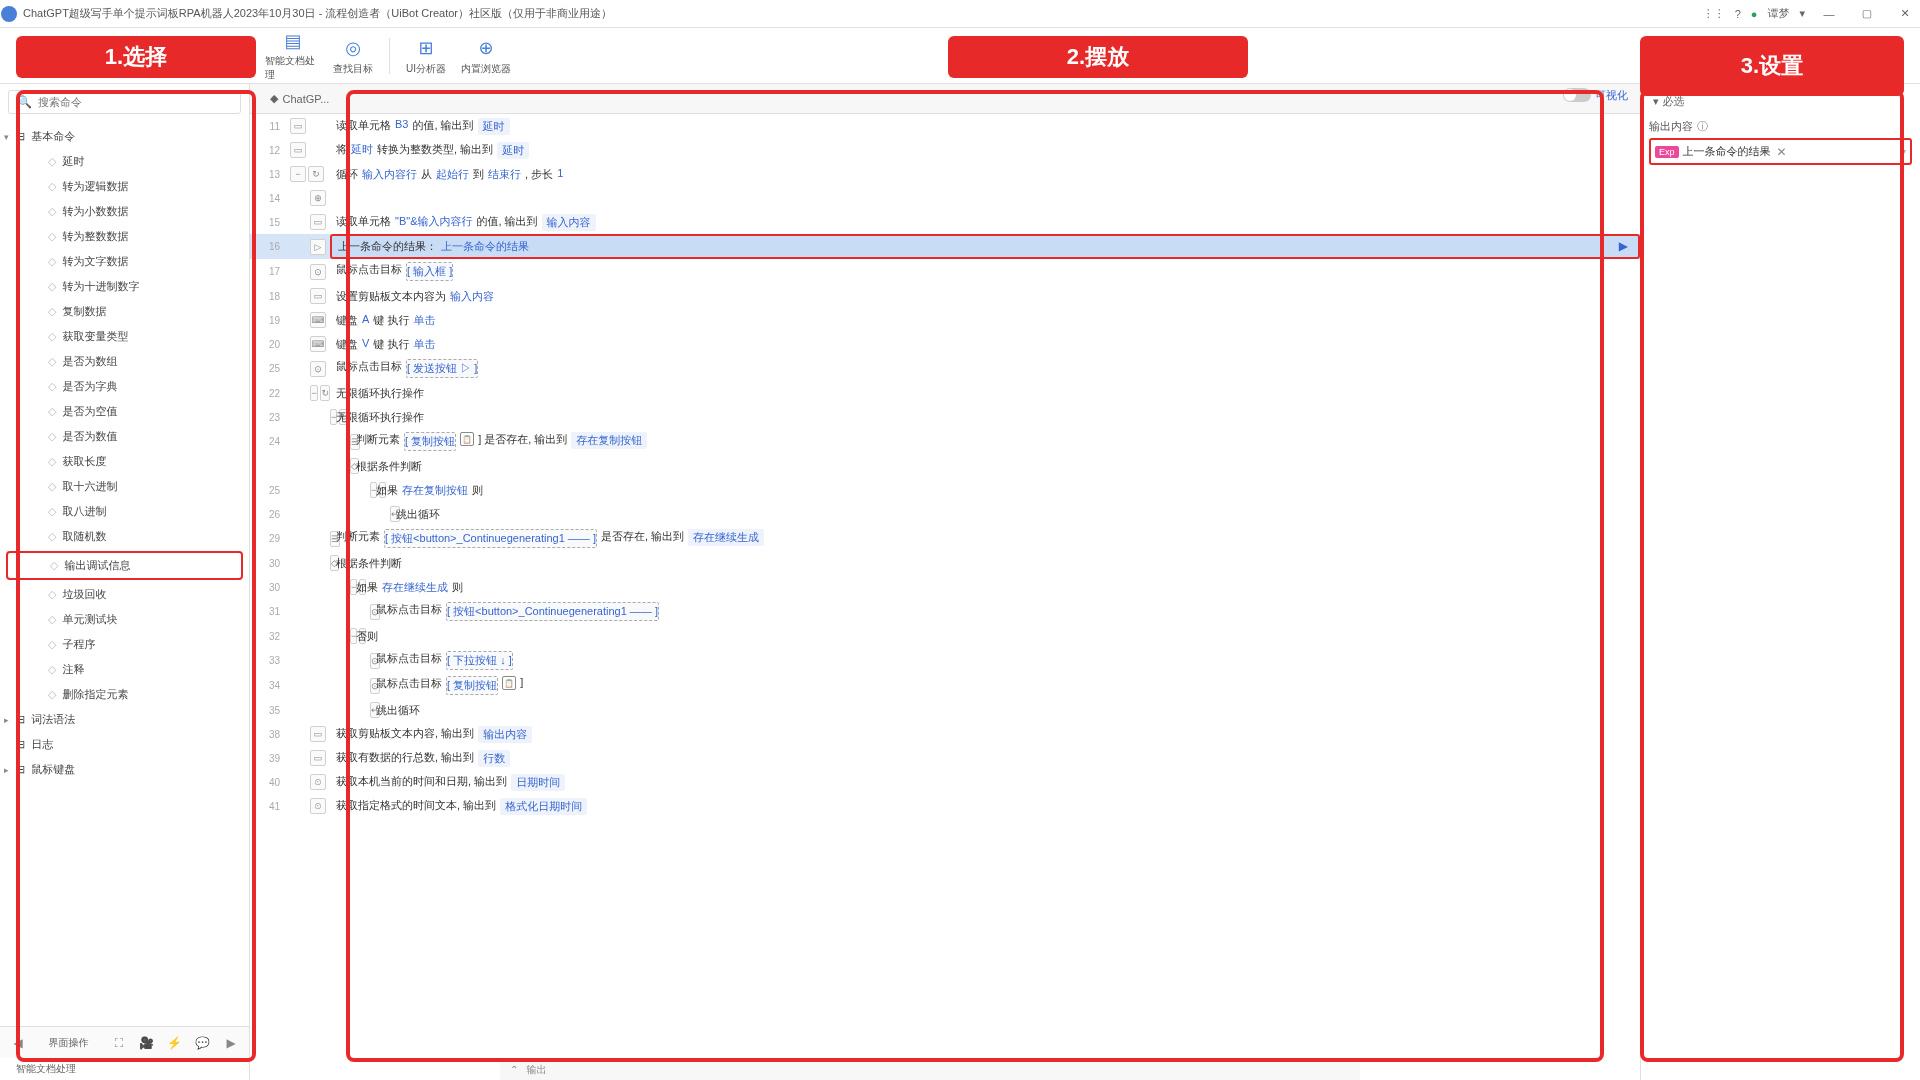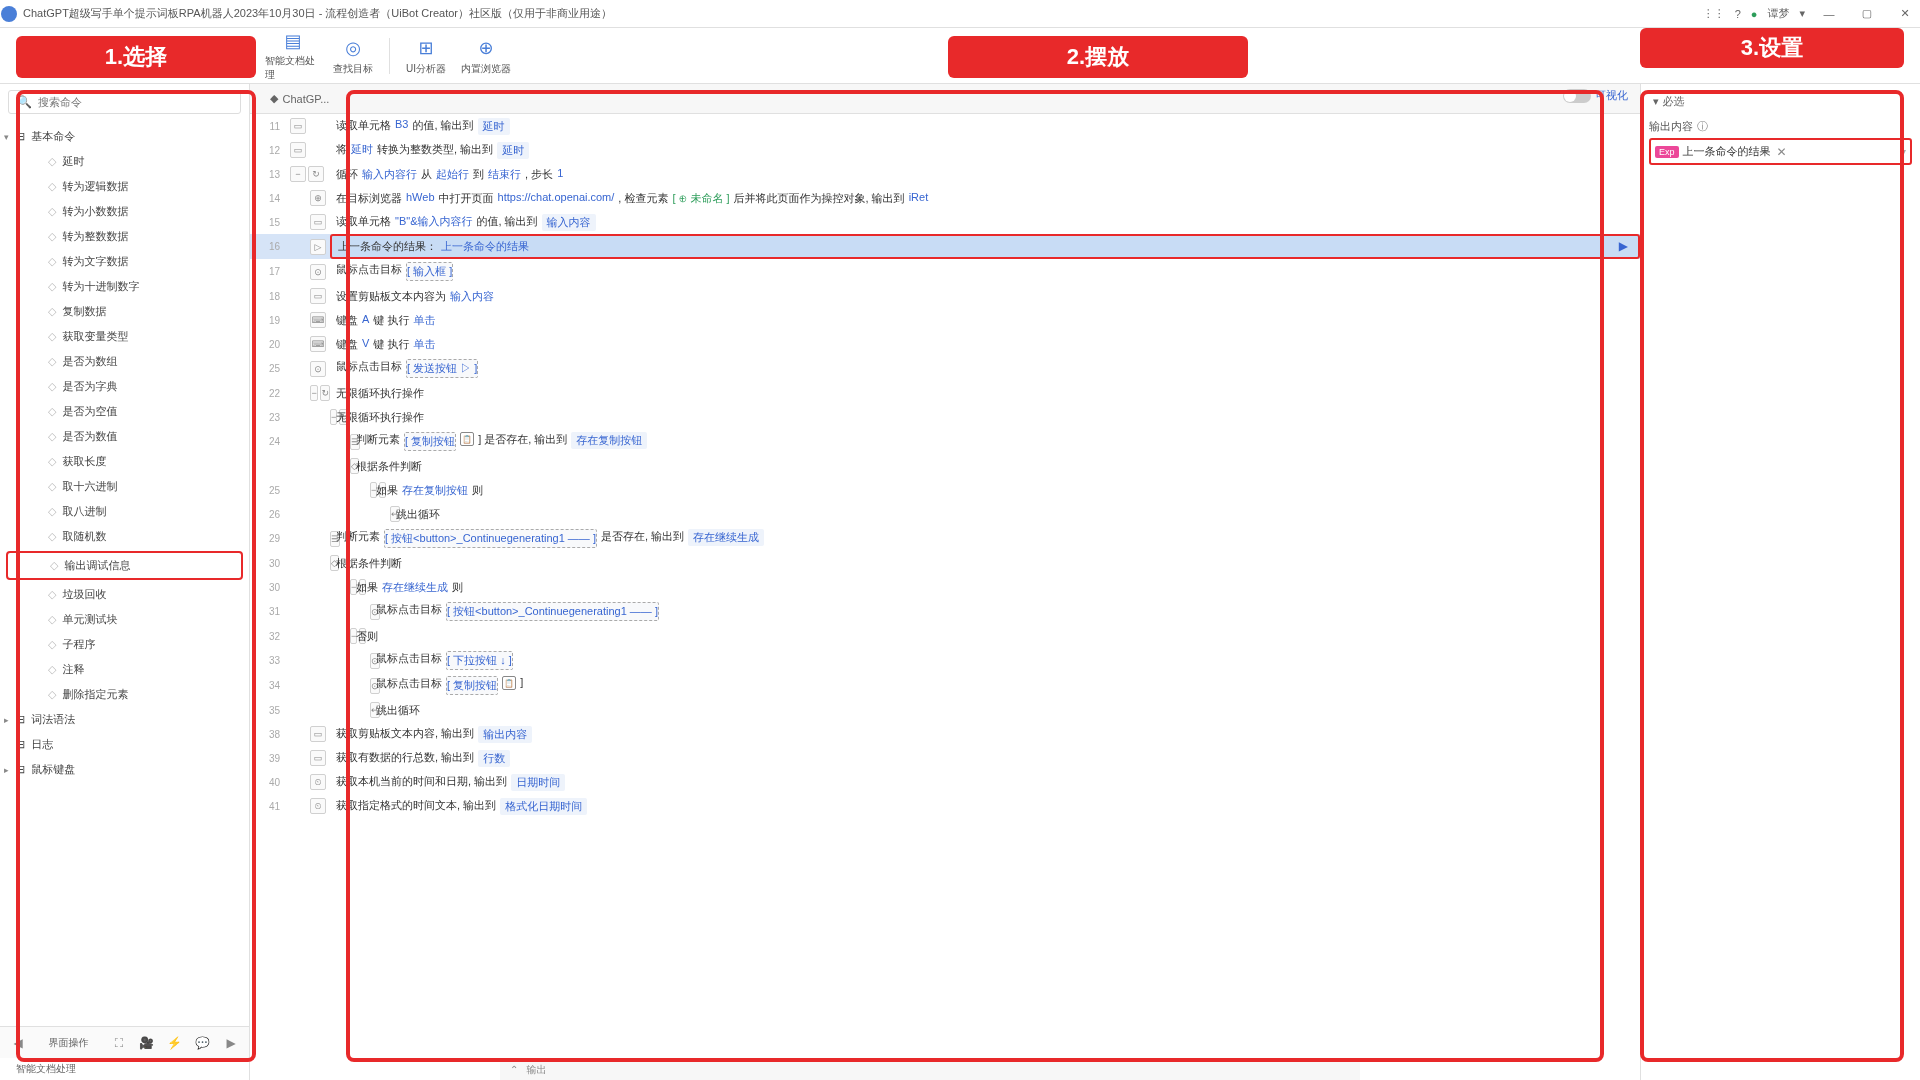--- a/index.html
+++ b/index.html
@@ -24,21 +24,21 @@
 .tree-item{padding:5px 8px 5px 32px;font-size:11px;color:#444;cursor:pointer;display:flex;align-items:center;gap:6px;position:relative}
 .tree-item.cat{padding-left:16px;font-weight:500}
 .tree-item.sub{padding-left:48px}
 .tree-item.highlighted{background:#fff;border:2px solid #e8292a;border-radius:4px;margin:2px 6px;padding-left:42px}
 .tree-chev{position:absolute;left:4px;font-size:9px;color:#888}
 .bottom-toolbar{height:32px;border-top:1px solid #e0e0e0;display:flex;align-items:center;padding:0 8px;gap:8px;background:#fafafa}
 .bottom-toolbar span{width:20px;height:20px;display:flex;align-items:center;justify-content:center;color:#888;border-radius:3px;cursor:pointer}
 .main{flex:1;display:flex;flex-direction:column;background:#fff;position:relative}
 .tabs{height:30px;background:#f7f7f7;border-bottom:1px solid #e0e0e0;display:flex;align-items:center;padding-left:8px}
 .tab{padding:4px 12px;font-size:11px;color:#666;display:flex;align-items:center;gap:4px}
-.viewmode{position:absolute;right:12px;top:4px;display:flex;align-items:flex-end;gap:4px;font-size:11px}
+.viewmode{position:absolute;right:12px;top:4px;display:flex;align-items:flex-start;gap:4px;font-size:11px}
 .toggle{width:28px;height:14px;background:#ccc;border-radius:7px;position:relative}
 .toggle::after{content:"";position:absolute;width:12px;height:12px;background:#fff;border-radius:50%;top:1px;left:1px}
 .editor{flex:1;overflow-y:auto;position:relative}
 .line{display:flex;align-items:center;min-height:24px;font-size:11px}
 .lineno{width:40px;text-align:right;padding-right:10px;color:#aaa;font-size:10px;user-select:none}
 .line-icons{display:flex;align-items:center;gap:2px;width:40px;justify-content:flex-start}
 .li{width:16px;height:16px;border:1px solid #d0d0d0;border-radius:2px;display:flex;align-items:center;justify-content:center;font-size:9px;color:#888;background:#fafafa}
 .line-content{flex:1;padding:3px 6px;display:flex;align-items:flex-start;gap:4px;flex-wrap:wrap}
 .line.selected{background:#d6e4f7}
 .line.selected .line-content{border:2px solid #e8292a;border-radius:3px;background:#c8dcf5}
@@ -115,21 +115,21 @@
       <div class="tool-label">UI分析器</div>
     </div>
   <div class="tool-btn">
       <div class="tool-icon">⊕</div>
       <div class="tool-label">内置浏览器</div>
     </div>
 </div>
 
 <div class="callout" style="left:16px;top:36px;width:240px;height:42px">1.选择</div>
 <div class="callout" style="left:948px;top:36px;width:300px;height:42px">2.摆放</div>
-<div class="callout" style="right:16px;top:28px;width:264px;height:40px">3.设置</div>
+<div class="callout" style="right:16px;top:36px;width:264px;height:60px">3.设置</div>
 <div class="callout-border" style="left:16px;top:90px;width:240px;height:972px"></div>
 <div class="callout-border" style="left:346px;top:90px;width:1258px;height:972px"></div>
 <div class="callout-border" style="right:16px;top:90px;width:264px;height:972px"></div>
 
 <div class="workspace">
 
   <div class="sidebar">
     <div class="search-box">
       <span>🔍</span>
       <input placeholder="搜索命令" style="">
@@ -246,30 +246,20 @@
             <span class="tok">, 步长</span> 
             <span class="tok-b">1</span>
           </span>
         </div>
 
       <div class="line">
           <span class="lineno">14</span>
           <span class="line-icons ind1">
             <span class="li">⊕</span>
           </span>
-          <span class="line-content">
-            <span class="tok">在目标浏览器</span> 
-            <span class="tok-b">hWeb</span> 
-            <span class="tok">中打开页面</span> 
-            <span class="tok-link">https://chat.openai.com/</span> 
-            <span class="tok">, 检查元素</span> 
-            <span class="tok-g">[ ⊕ 未命名 ]</span> 
-            <span class="tok">后并将此页面作为操控对象, 输出到</span> 
-            <span class="tok-b">iRet</span>
-          </span>
         </div>
 
       <div class="line">
           <span class="lineno">15</span>
           <span class="line-icons ind1">
             <span class="li">▭</span>
           </span>
           <span class="line-content">
             <span class="tok">读取单元格</span> 
             <span class="tok-b">"B"&amp;输入内容行</span> 

